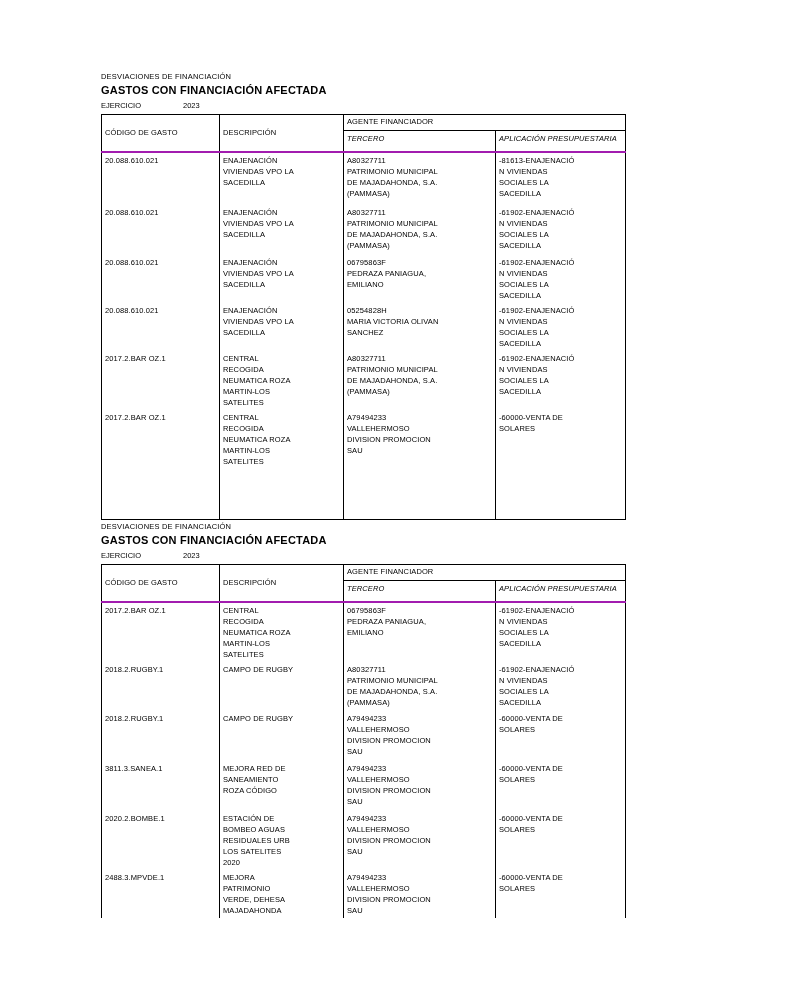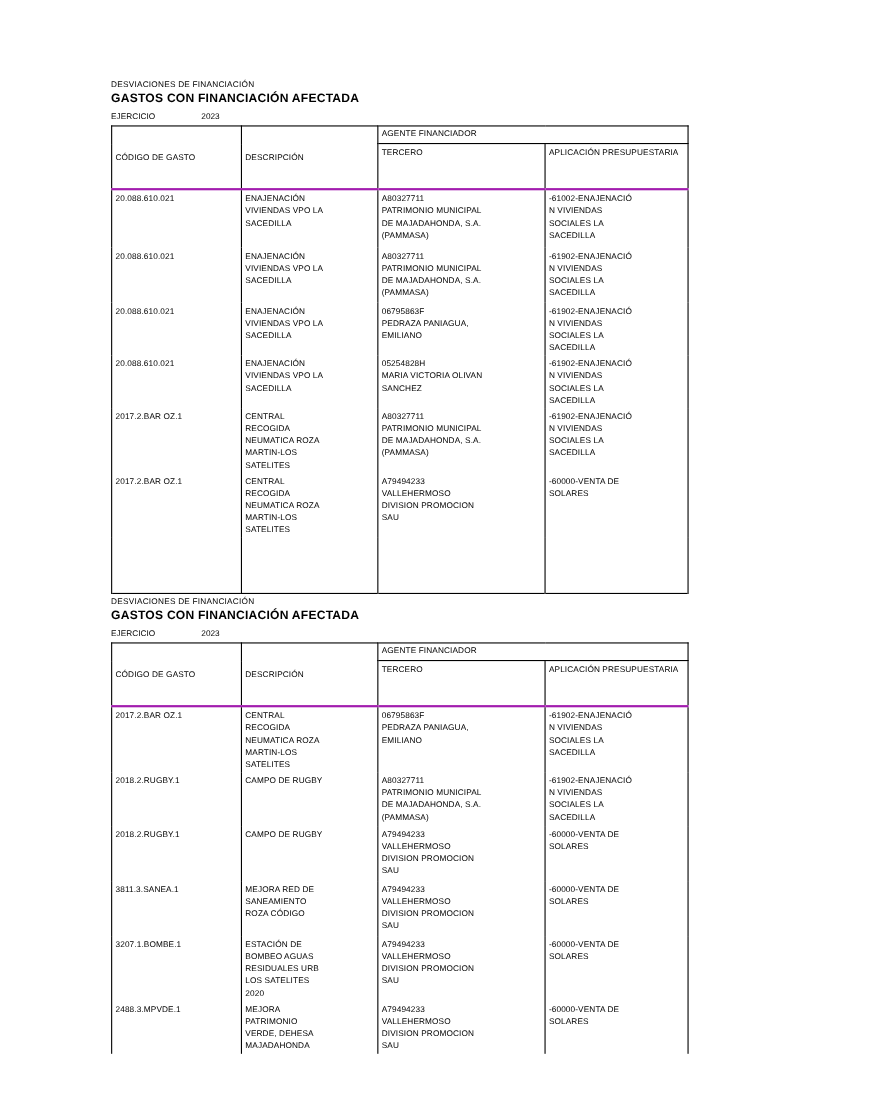--- a/index.html
+++ b/index.html
@@ -48,21 +48,21 @@
     font-size: 7.5px;
     font-weight: normal;
     text-align: left;
     vertical-align: top;
     padding: 2px 3px;
     letter-spacing: 0.1px;
   }
   thead th { border: 1px solid #000; }
   thead th.span-head { vertical-align: middle; }
   thead tr.agente-row th { height: 16px; }
-  thead tr.sub-row th { height: 41px; line-height: 11px; }
+  thead tr.sub-row th { height: 21px; line-height: 11px; font-style: italic; }
   thead th.head-bottom { border-bottom: 2px solid #a21caf; }
   tbody td {
     border-left: 1px solid #000;
     border-right: 1px solid #000;
     border-top: 0;
     border-bottom: 0;
     white-space: pre-line;
     line-height: 11px;
   }
   table.t1 { border-bottom: 1px solid #000; }
@@ -102,21 +102,21 @@
       <tbody>
         <tr style="height:53px">
           <td>20.088.610.021</td>
           <td>ENAJENACIÓN
 VIVIENDAS VPO LA
 SACEDILLA</td>
           <td>A80327711
 PATRIMONIO MUNICIPAL
 DE MAJADAHONDA, S.A.
 (PAMMASA)</td>
-          <td>-61002-ENAJENACIÓ
+          <td>-81613-ENAJENACIÓ
 N VIVIENDAS
 SOCIALES LA
 SACEDILLA</td>
         </tr>
         <tr style="height:50px">
           <td>20.088.610.021</td>
           <td>ENAJENACIÓN
 VIVIENDAS VPO LA
 SACEDILLA</td>
           <td>A80327711
@@ -263,21 +263,21 @@
 SANEAMIENTO
 ROZA CÓDIGO</td>
           <td>A79494233
 VALLEHERMOSO
 DIVISION PROMOCION
 SAU</td>
           <td>-60000-VENTA DE
 SOLARES</td>
         </tr>
         <tr style="height:54px">
-          <td>3207.1.BOMBE.1</td>
+          <td>2020.2.BOMBE.1</td>
           <td>ESTACIÓN DE
 BOMBEO AGUAS
 RESIDUALES URB
 LOS SATELITES
 2020</td>
           <td>A79494233
 VALLEHERMOSO
 DIVISION PROMOCION
 SAU</td>
           <td>-60000-VENTA DE

